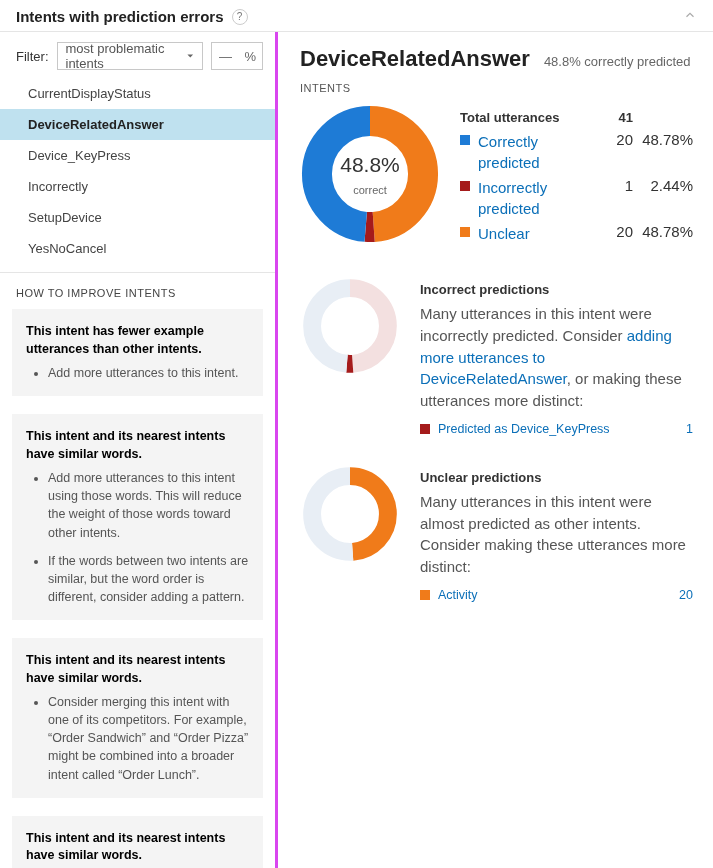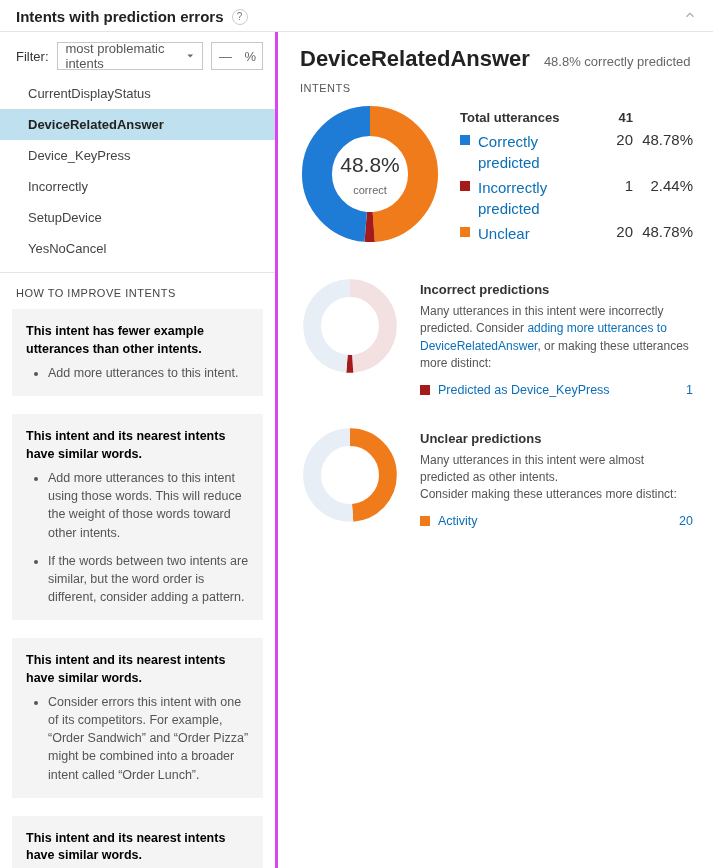--- a/index.html
+++ b/index.html
@@ -127,21 +127,21 @@
   }
   .stat-row .sw {
     width:10px; height:10px; margin-top:4px; margin-right:8px; flex-shrink:0;
   }
   .stat-row .lbl { flex:1; color:#0b6fb8; cursor:pointer; line-height:1.4; }
   .stat-row .col-n { width:40px; text-align:right; color:#333; }
   .stat-row .col-p { width:60px; text-align:right; color:#333; }
   .sub-h {
     font-weight:600; color:#333; font-size:13px; margin-bottom:6px;
   }
-  .sub-txt { font-size:12px; color:#555; line-height:1.45; margin-bottom:10px;}
+  .sub-txt { font-size:15px; color:#555; line-height:1.45; margin-bottom:10px;}
   .sub-txt a { color:#0b6fb8; text-decoration:none; cursor:pointer;}
   .legend-row {
     display:flex; align-items:center; font-size:12.5px; margin-top:6px;
   }
   .legend-row .sw { width:10px;height:10px; margin-right:8px; }
   .legend-row .lbl { color:#0b6fb8; cursor:pointer; flex:1;}
   .legend-row .num { color:#0b6fb8; cursor:pointer; width:40px; text-align:right;}
   
   .sw-blue{ background:#1e7bd6;}
   .sw-red{ background:#a51b1b;}
@@ -198,21 +198,21 @@
           <div class="card">
             <div class="card-h">This intent and its nearest intents have similar words.</div>
             <ul>
               <li>Add more utterances to this intent using those words. This will reduce the weight of those words toward other intents.</li>
               <li>If the words between two intents are similar, but the word order is different, consider adding a pattern.</li>
             </ul>
           </div>
           <div class="card">
             <div class="card-h">This intent and its nearest intents have similar words.</div>
             <ul>
-              <li>Consider errors this intent with one of its competitors. For example, “Order Sandwich” and “Order Pizza” might be combined into a broader intent called “Order Lunch”.</li>
+              <li>Consider merging this intent with one of its competitors. For example, “Order Sandwich” and “Order Pizza” might be combined into a broader intent called “Order Lunch”.</li>
             </ul>
           </div>
           <div class="card">
             <div class="card-h">This intent and its nearest intents have similar words.</div>
           </div>
         </div>
     </div>
   </div>
 
   <div class="right-col">

